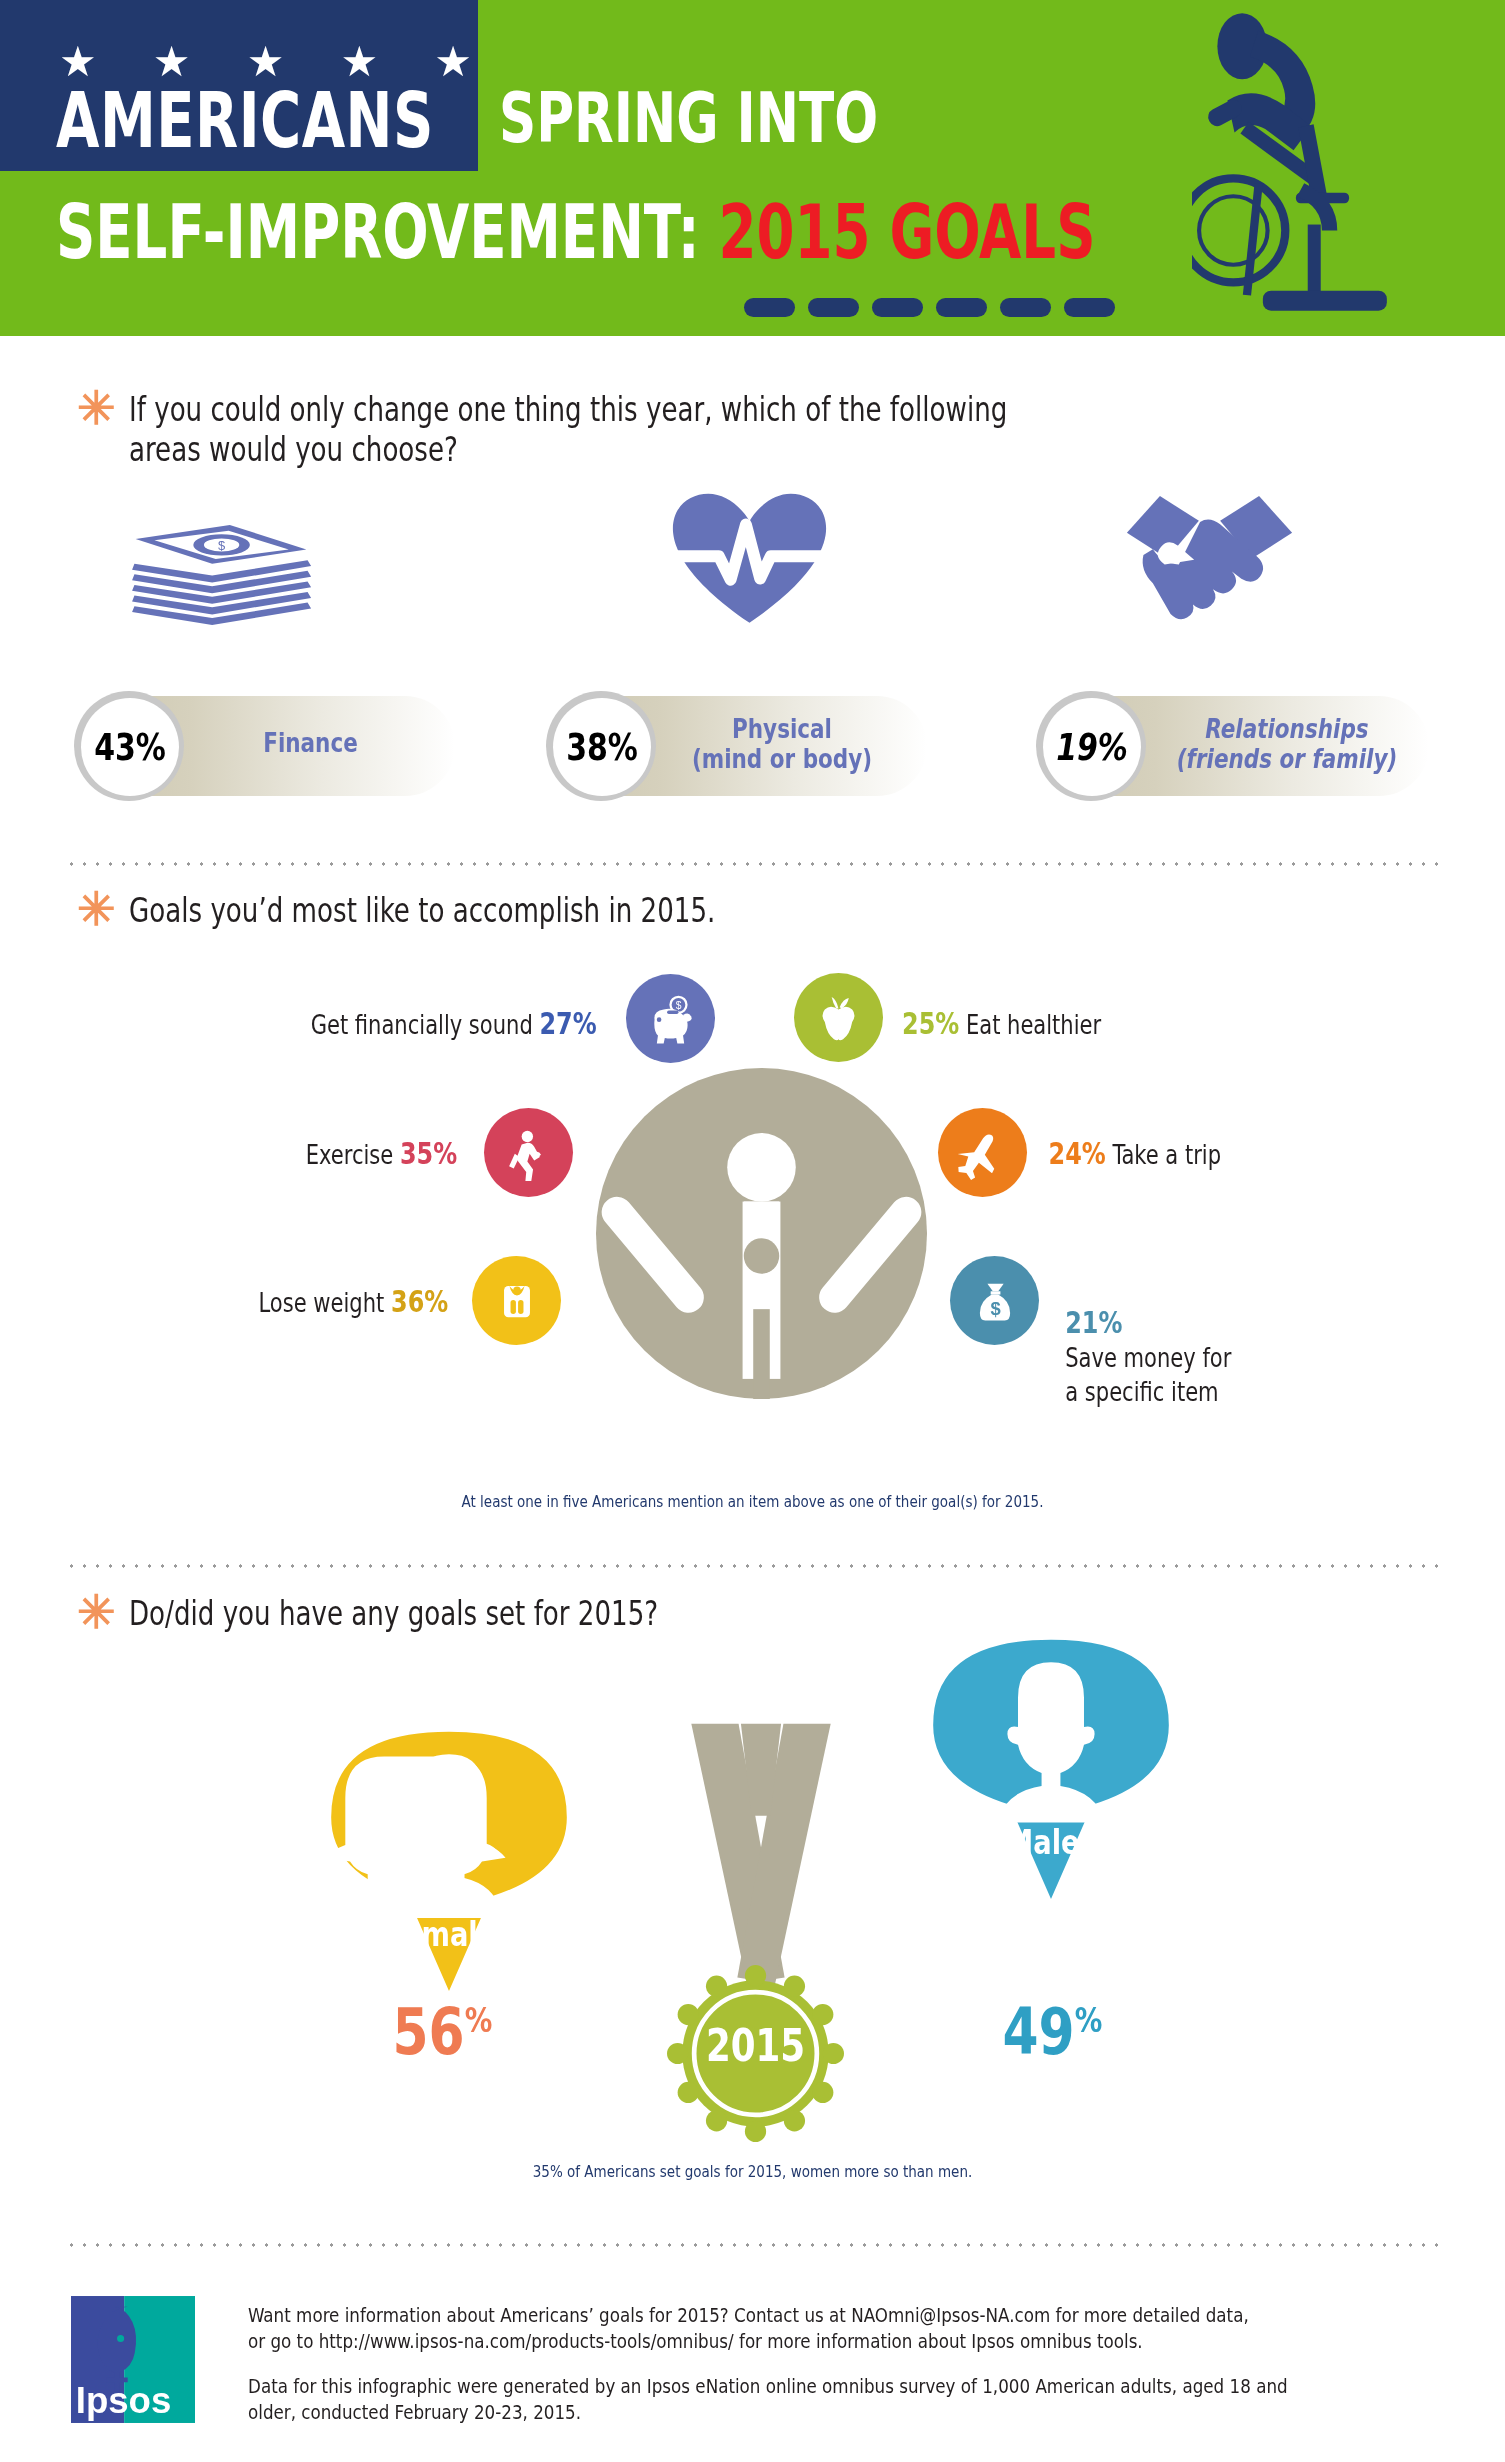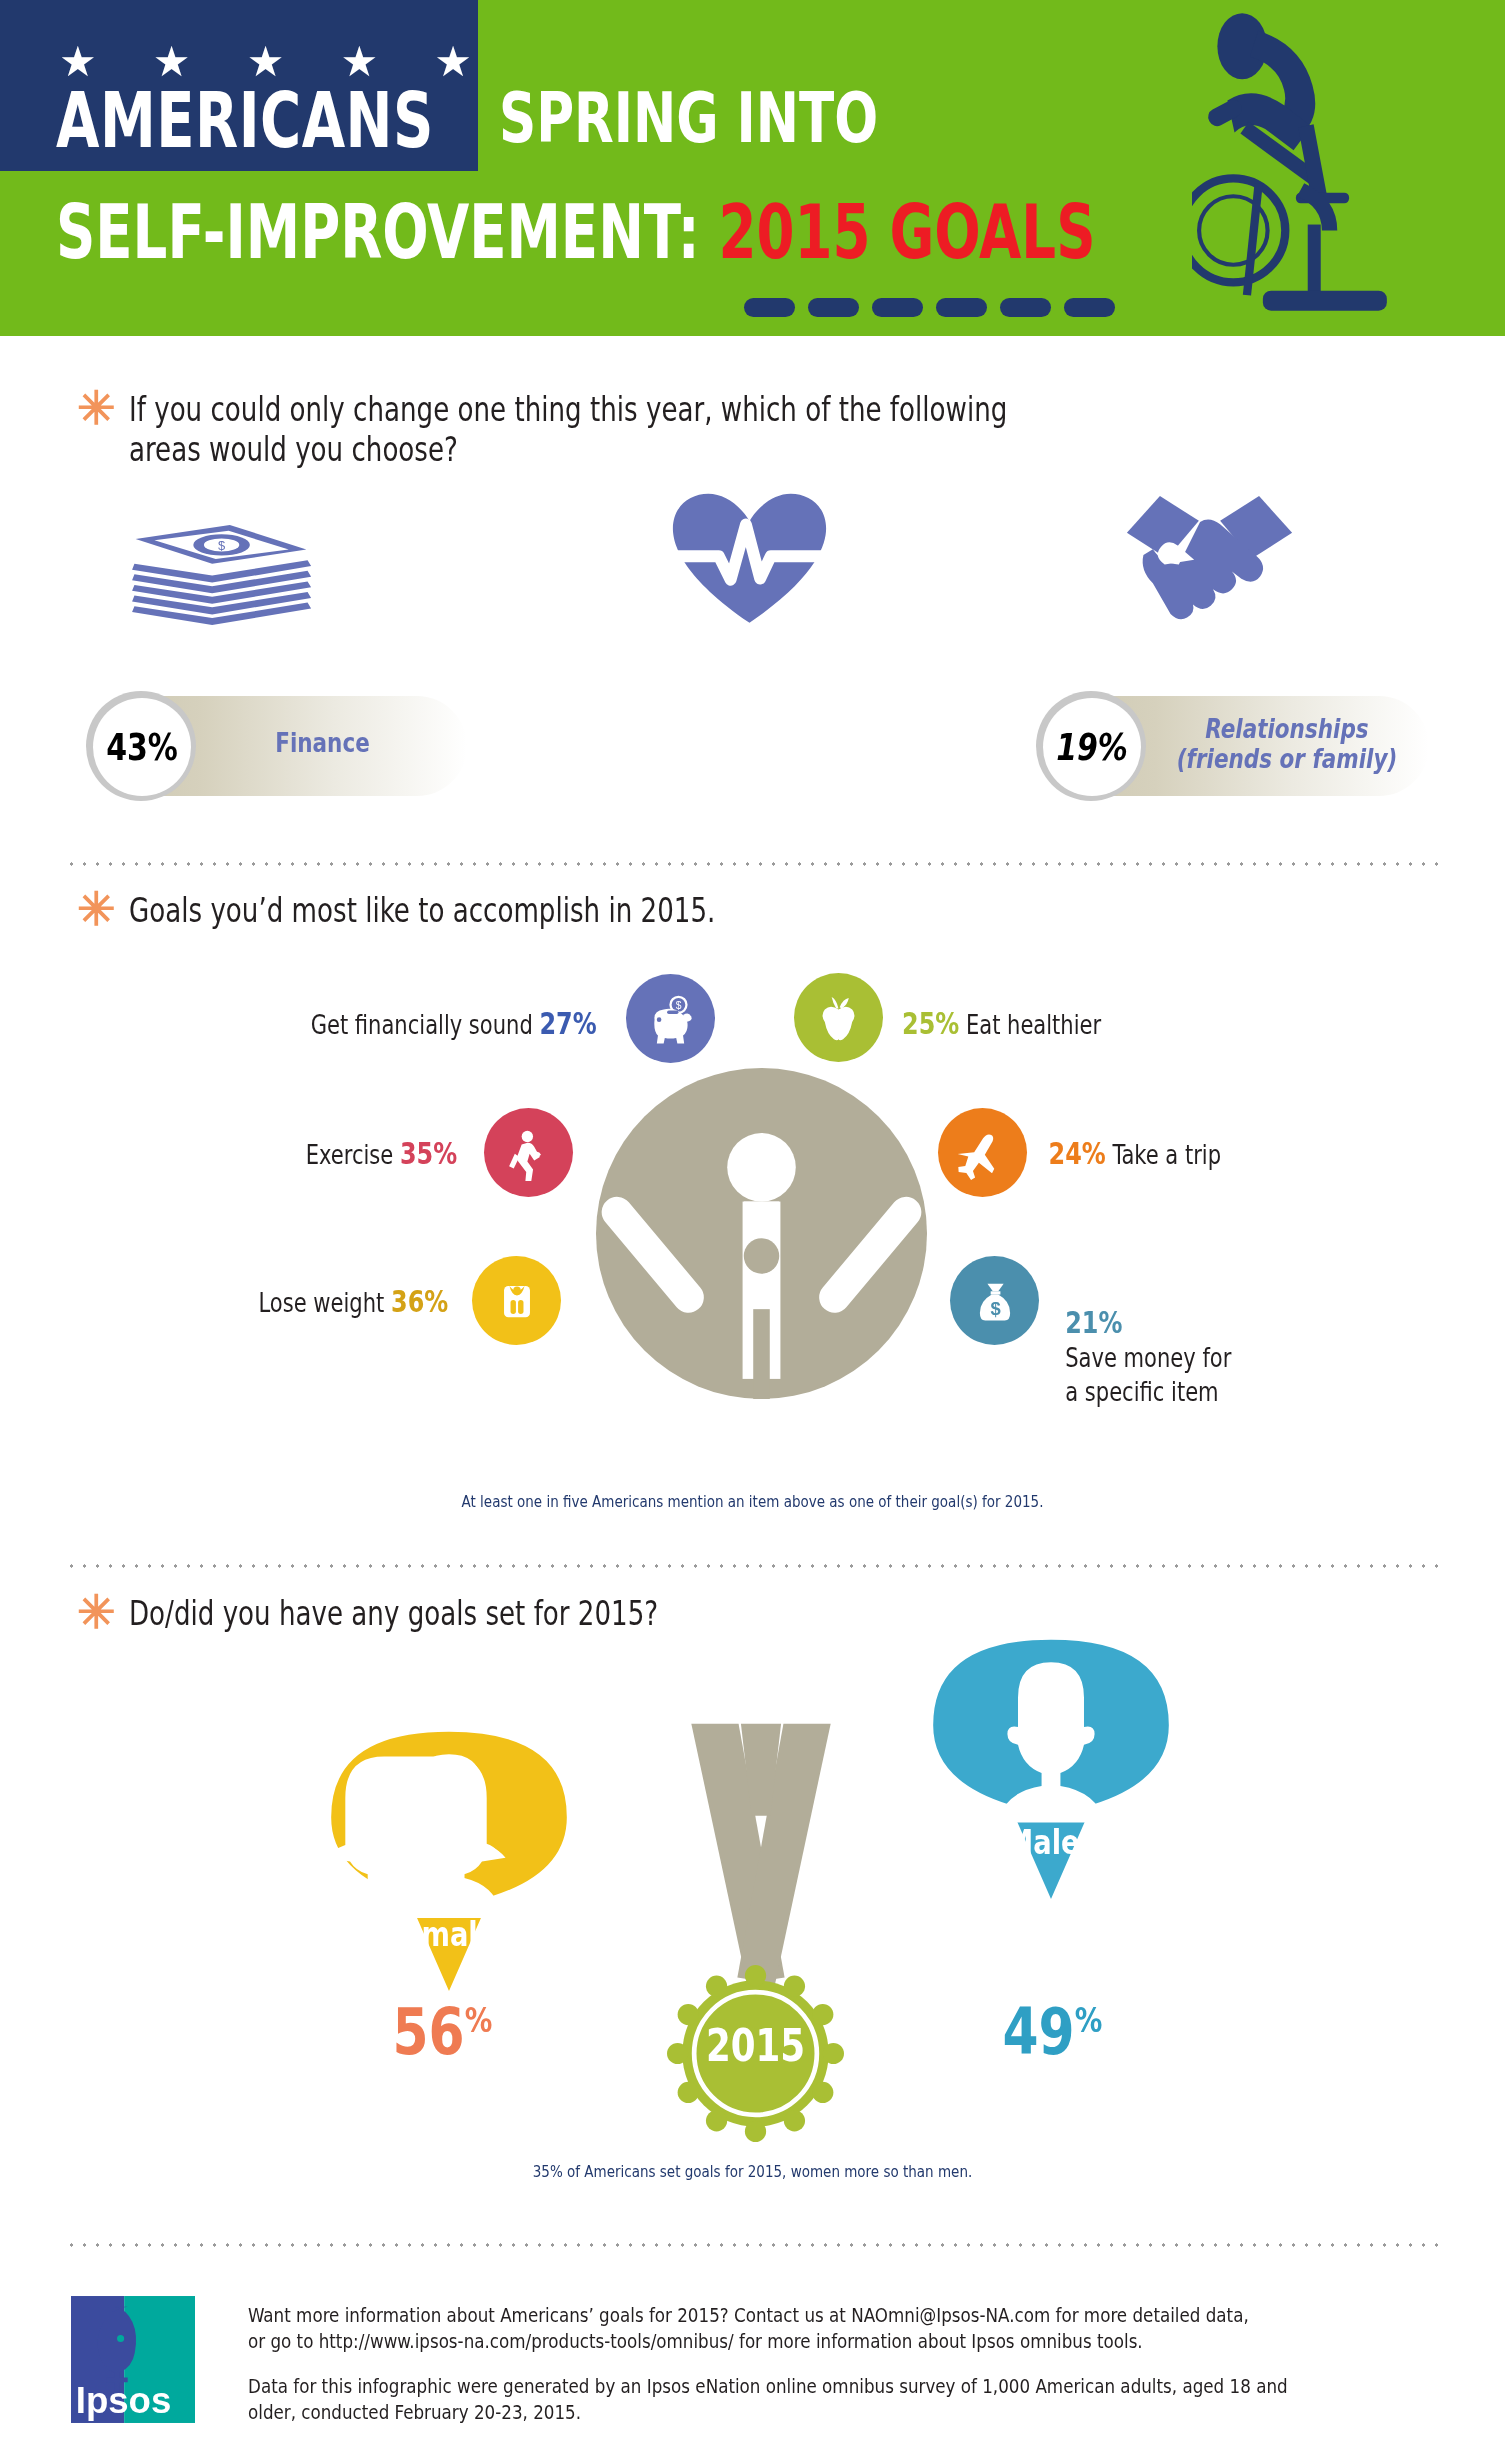--- a/index.html
+++ b/index.html
@@ -139,27 +139,34 @@
 
   <svg class="s1ic" style="left:1121px;top:490px;width:177px;height:136px;" viewBox="0 0 300 230">
     <g fill="#6572b8">
       <path d="M10 72 L66 10 L132 52 L78 116 Z"></path>
       <path d="M290 72 L234 10 L168 52 L222 116 Z"></path>
       <path d="M134 54 q16 -10 34 4 l62 54 q18 16 6 34 q-12 16 -32 4 l-16 -12 q14 16 0 30 q-14 14 -32 0 q10 16 -4 28 q-14 12 -30 -2 q4 14 -10 22 q-14 8 -28 -6 L54 158 q-22 -22 -16 -48 l16 -10 q16 24 44 26 z"></path>
       <path d="M74 126 q-20 -14 -6 -30 q12 -14 28 -2 l28 24 z" fill="#fff"></path>
     </g>
   </svg>
 
-  <div class="pill" style="left:89px;top:696px;width:378px;">
+  <div class="pill" style="left:77px;top:696px;width:378px;">
     <div class="pill-ring"></div>
     <div class="pill-circ"></div>
     <div class="pill-pct">43%</div>
     <div class="pill-label" style="left:136px;top:33px;width:195px;">Finance</div>
   </div>
 
+  <div class="pill" style="left:549px;top:696px;width:378px;">
+    <div class="pill-ring"></div>
+    <div class="pill-circ"></div>
+    <div class="pill-pct">38%</div>
+    <div class="pill-label" style="left:118px;top:19px;width:230px;white-space:pre-line;">Physical
+(mind or body)</div>
+  </div>
 
   <div class="pill" style="left:1039px;top:696px;width:390px;font-style:italic;">
     <div class="pill-ring"></div>
     <div class="pill-circ"></div>
     <div class="pill-pct">19%</div>
     <div class="pill-label" style="left:115px;top:19px;width:266px;white-space:pre-line;">Relationships
 (friends or family)</div>
   </div>
 
   <div class="dots" style="left:65px;top:862px;width:1375px;"></div>

